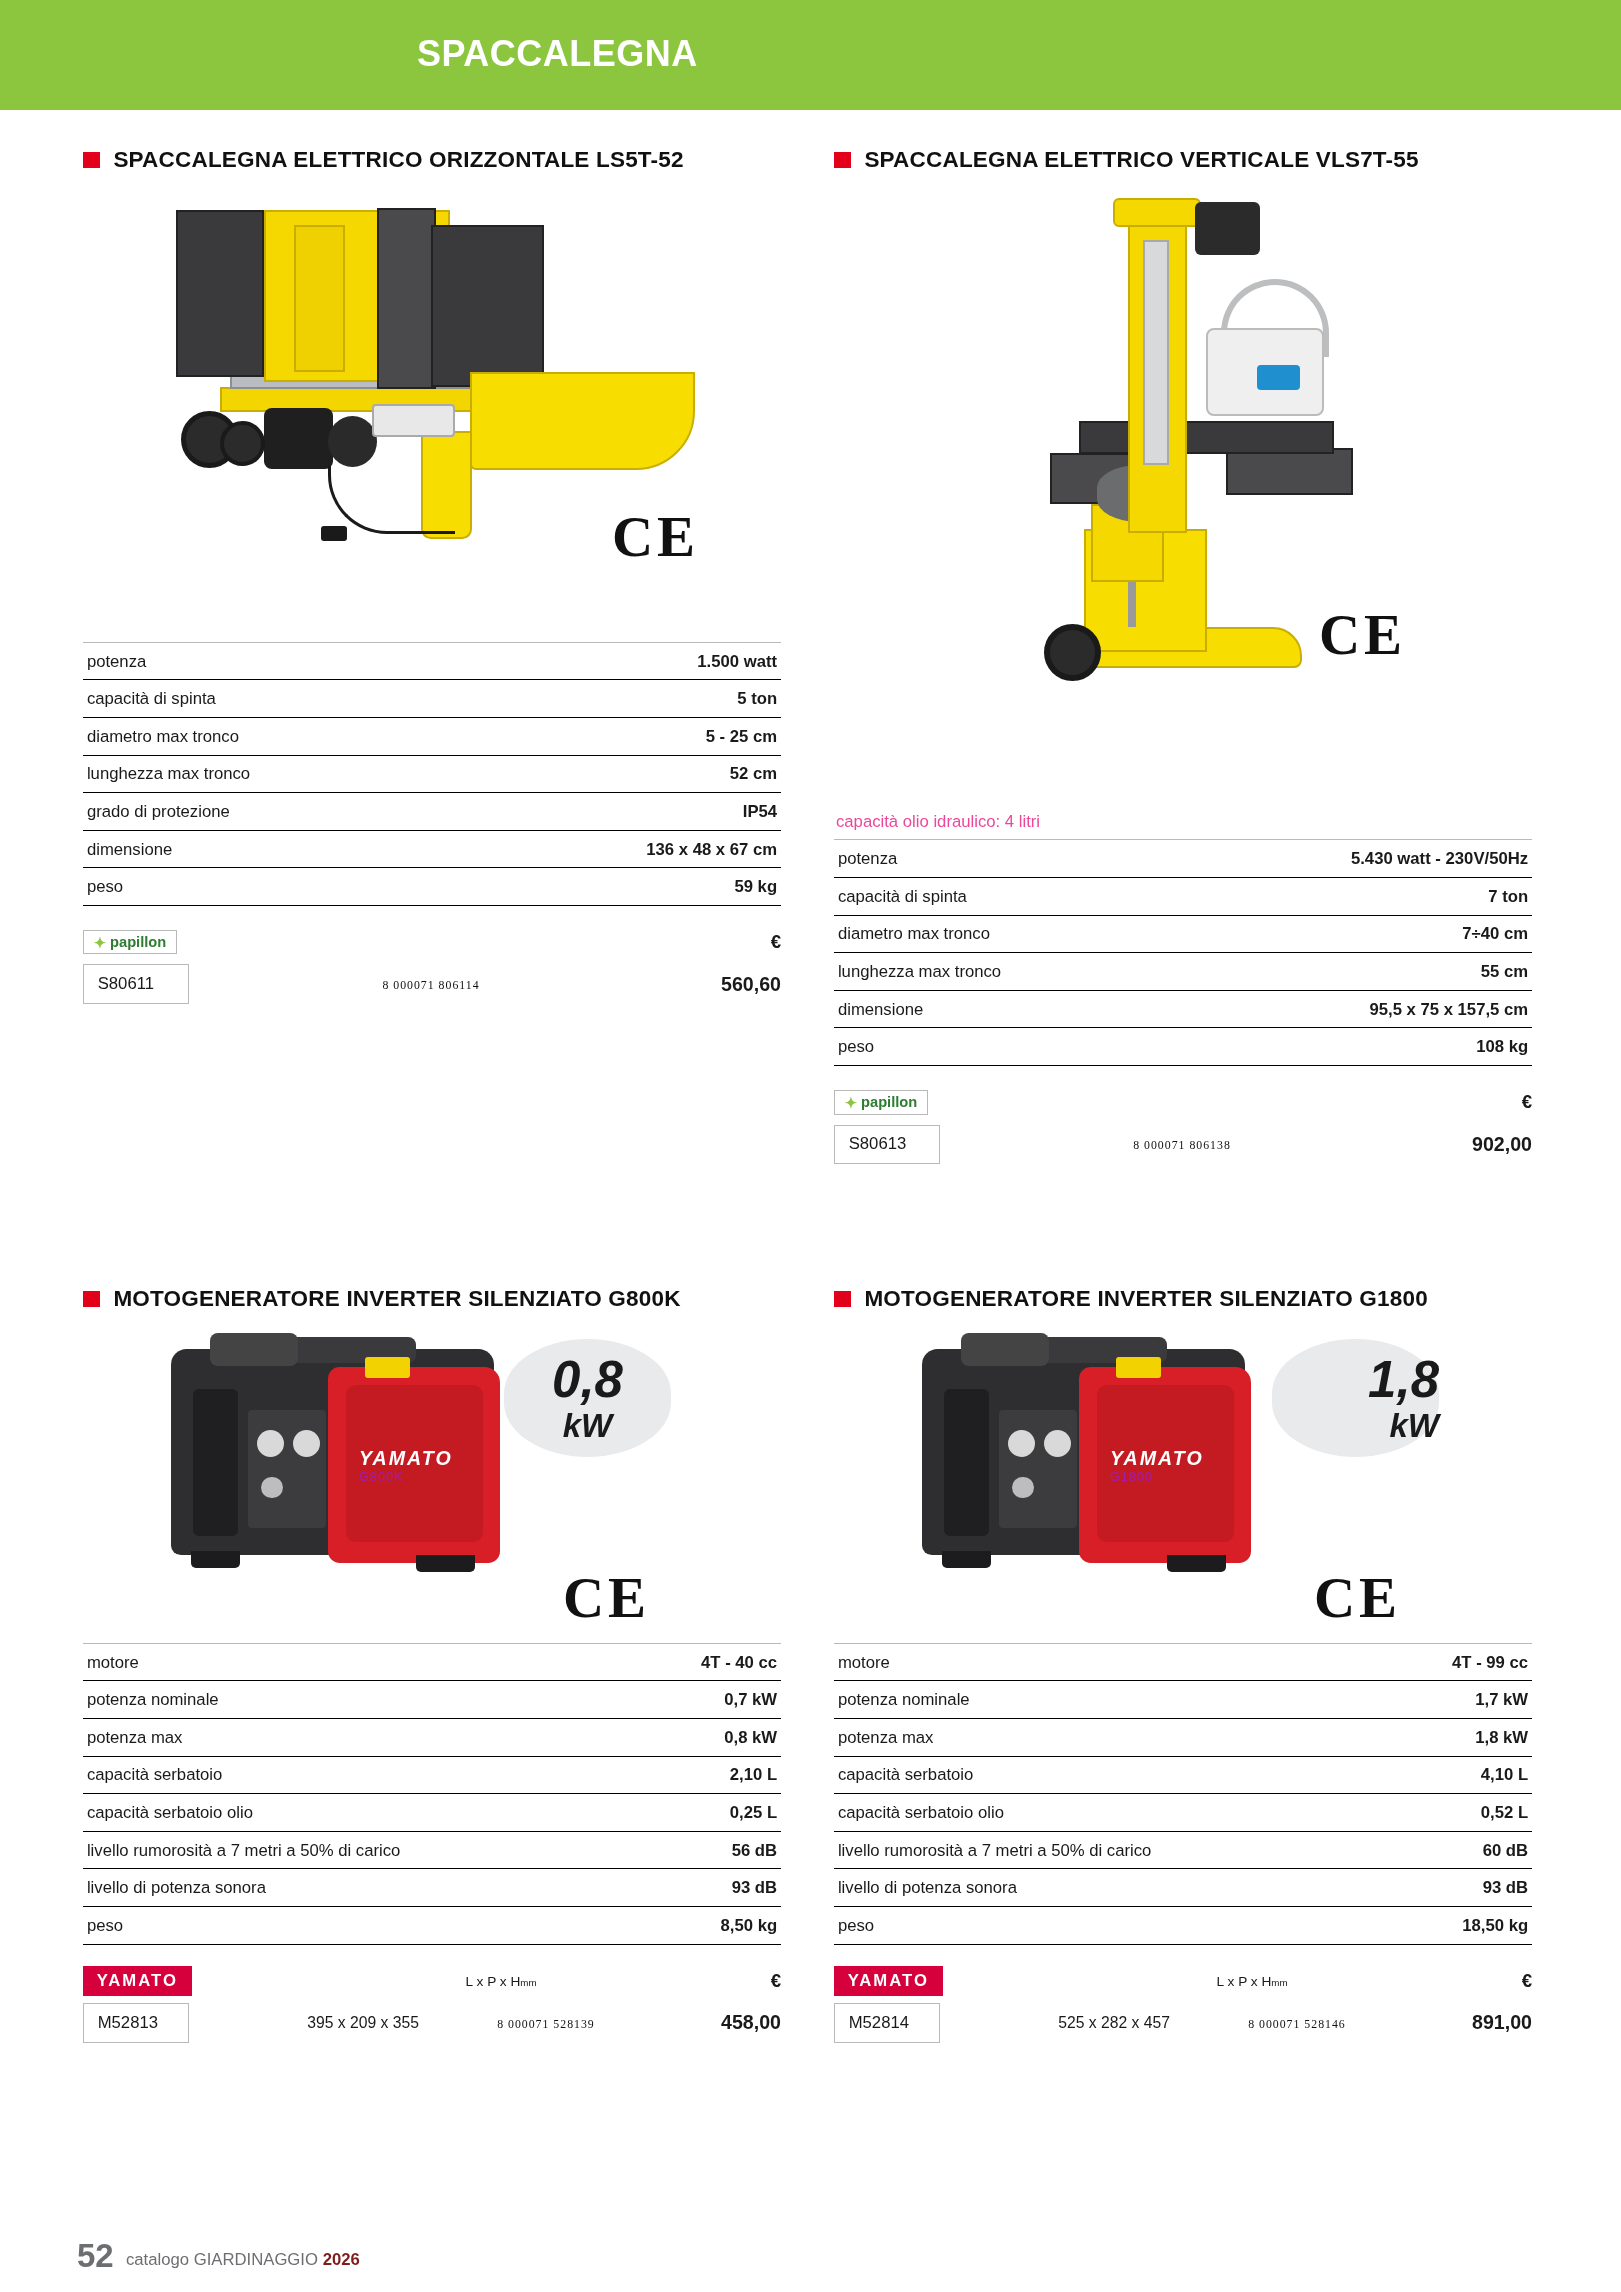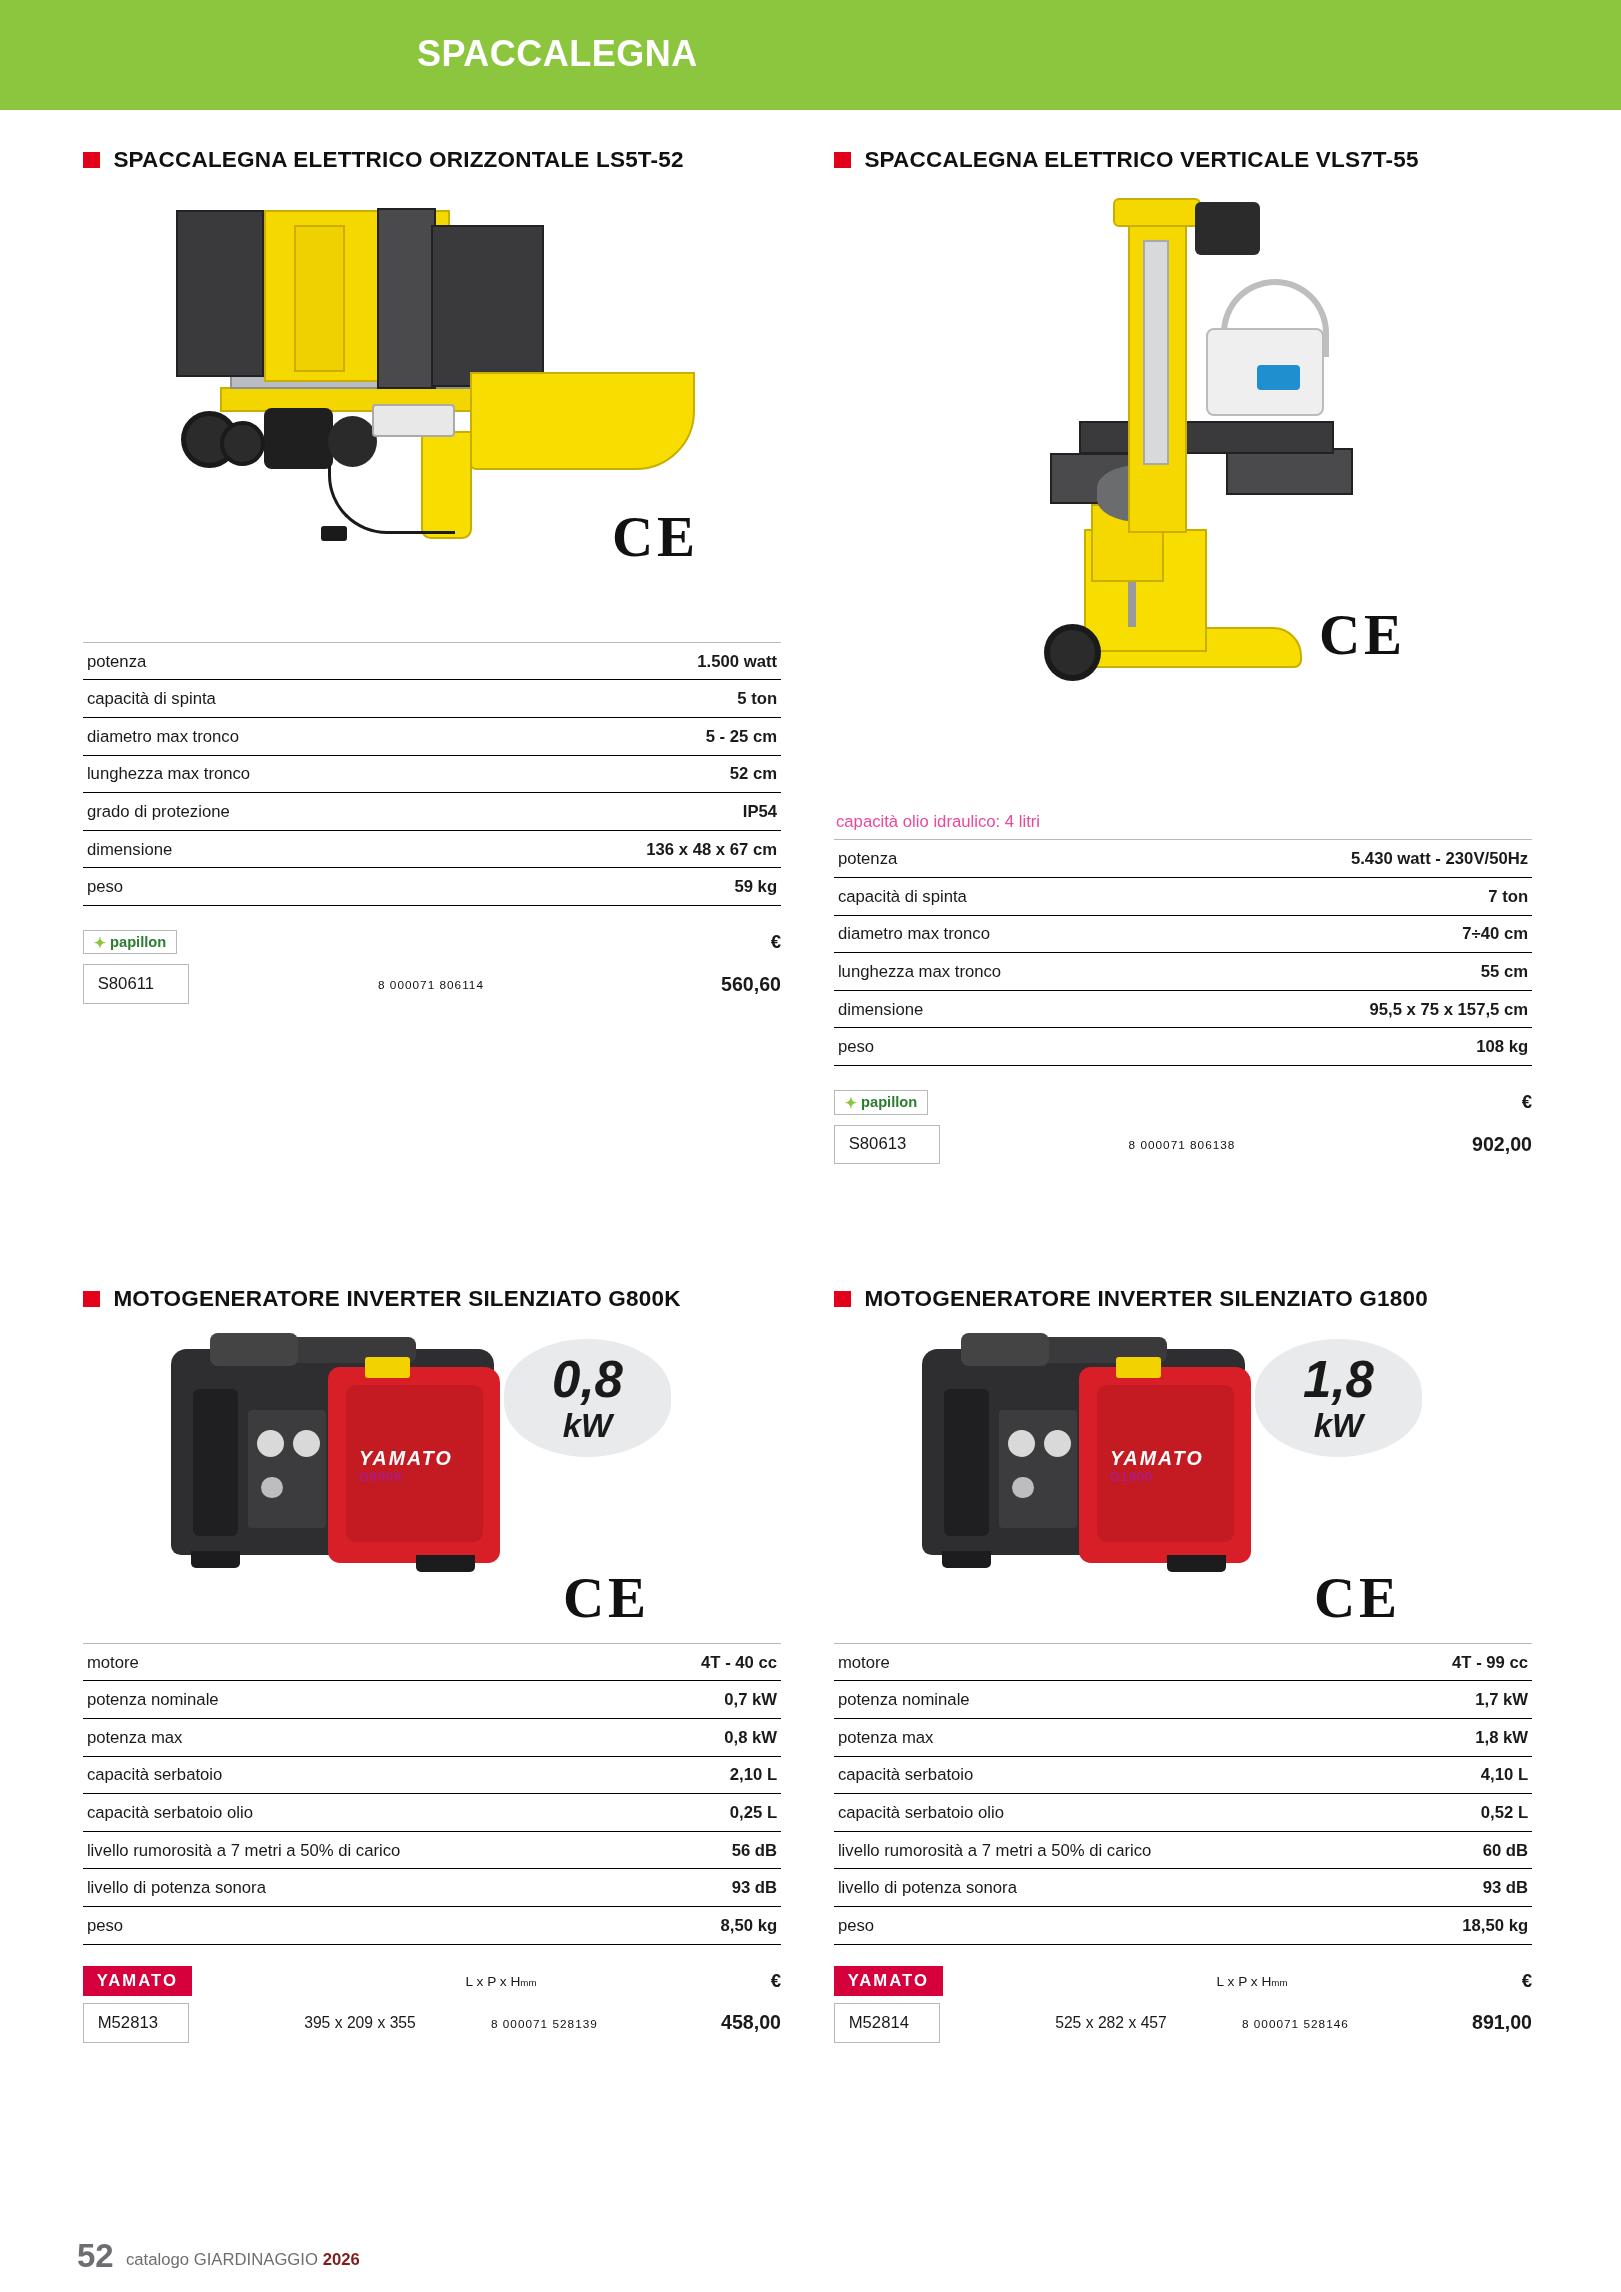--- a/index.html
+++ b/index.html
@@ -205,20 +205,21 @@
       #111 3.9px, #111 4.9px, #fff 4.9px, #fff 7.8px,
       #111 7.8px, #111 10.8px, #fff 10.8px, #fff 11.8px,
       #111 11.8px, #111 12.7px, #fff 12.7px, #fff 15.7px);
     margin: 0 auto;
   }
   .barcode .num {
     font-size: 11.8px;
     letter-spacing: 1px;
     margin-top: 10px;
     color: #111;
+    font-family: Liberation Serif, serif;
   }
 
   
   .footer {
     position: absolute;
     left: 6px; bottom: 0;
     width: 1356px;
     height: 69px;
   }
   .pageno {
@@ -564,21 +565,21 @@
       <div class="art g-redin"></div>
       <div class="art g-topbar"></div>
       <div class="art g-handle"></div>
       <div class="art g-sticker"></div>
       <div class="art g-foot1"></div>
       <div class="art g-foot2"></div>
       <div class="art g-label">
         <div class="y">YAMATO</div>
         <div class="m">G1800</div>
       </div>
-      <div class="kwbadge" style="left:421px; top:19.6px;">
+      <div class="kwbadge" style="left:438px; top:19.6px;align-items:flex-end;">
         <span class="big">1,8</span>
         <span class="sml">kW</span>
       </div>
       <div class="ce" style="left:480px; top:245px;">CE</div>
     </div>
 
     <table class="spec">
       <tbody>
           <tr>
             <td class="k">motore</td>

